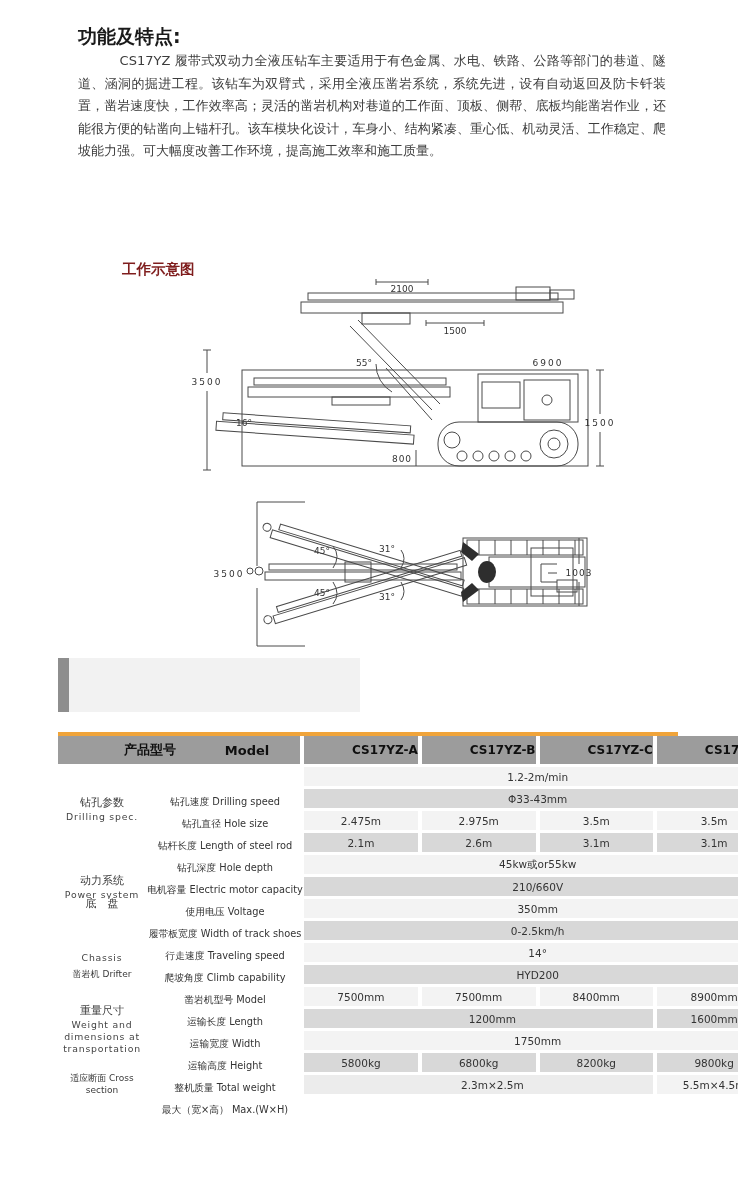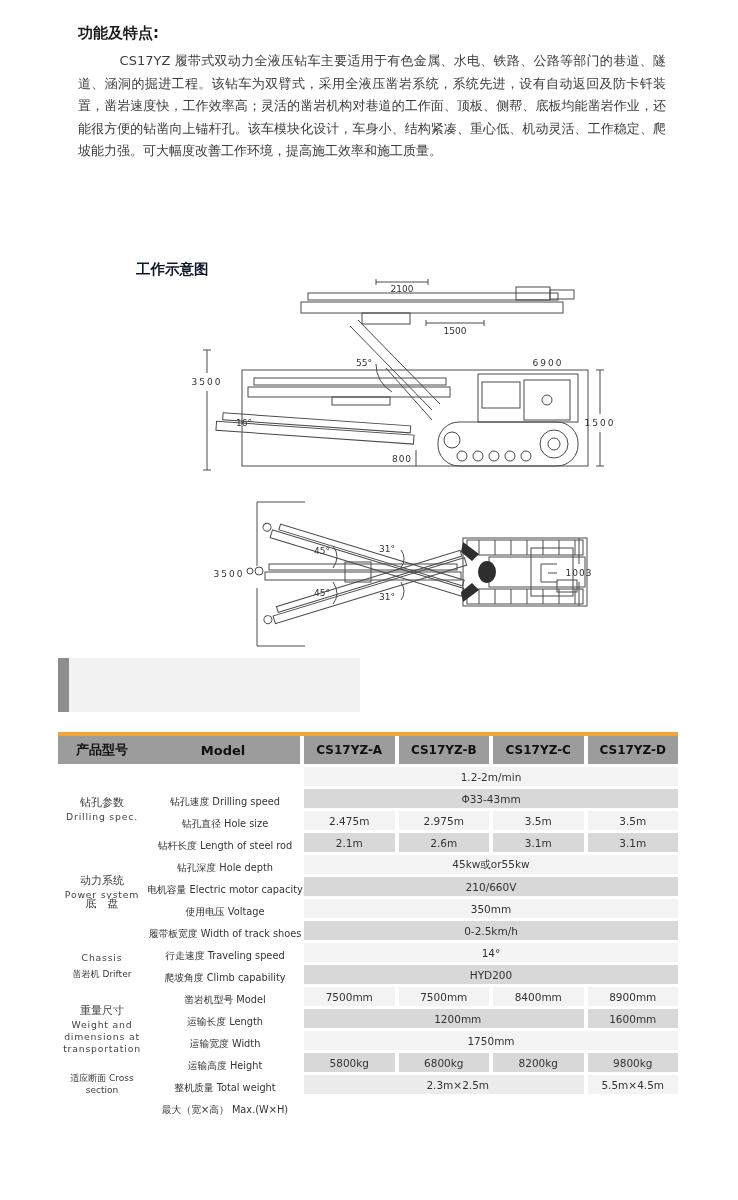--- a/index.html
+++ b/index.html
@@ -1,40 +1,40 @@
 <!DOCTYPE html>
 <html><head>
 <meta charset="utf-8">
 <style>
   html,body{margin:0;padding:0;background:#ffffff;}
   body{font-family:"DejaVu Sans","Liberation Sans",sans-serif;color:#333;}
   .page{position:relative;width:738px;height:1200px;background:#fff;overflow:hidden;}
 
   
-  .feat-title{position:absolute;left:78px;top:24px;font-size:15px;font-weight:bold;color:#1a1a1a;}
+  .feat-title{position:absolute;left:78px;top:24px;font-size:19px;font-weight:bold;color:#1a1a1a;}
   .feat-body{position:absolute;left:78px;top:50px;width:588px;font-size:13px;line-height:22.6px;
              text-align:justify;text-indent:3.2em;color:#3c3c3c;}
 
   
-  .diag-title{position:absolute;left:136px;top:260px;font-size:14.5px;font-weight:bold;color:#0f172a;}
+  .diag-title{position:absolute;left:122px;top:260px;font-size:14.5px;font-weight:bold;color:#7f1d1d;}
   .svgbox{position:absolute;}
   svg text{font-family:"DejaVu Sans",sans-serif;}
 
   
   .banner{position:absolute;left:58px;top:658px;width:302px;height:54px;background:#F2F2F2;display:flex;align-items:center;}
   .banner-bar{width:11px;height:54px;background:#8E8E8E;flex:0 0 auto;}
   .banner-text{margin-left:12px;font-size:15px;color:#1f1f1f;letter-spacing:0.5px;}
 
   
   .spec{position:absolute;left:58px;top:732px;width:620px;}
   .band{height:4px;background:#F0A43A;}
   .grid{display:grid;grid-template-columns:88px 150px 1fr 1fr 1fr 1fr;
         grid-template-rows:28px;grid-auto-rows:19px;column-gap:4px;row-gap:3px;background:#fff;}
   .c{display:flex;align-items:center;justify-content:center;font-size:10.5px;color:#333;white-space:nowrap;}
-  .hd{background:#9C9C9C;color:#0f0f0f;font-weight:bold;font-size:12px;}
+  .hd{background:#9C9C9C;color:#0f0f0f;font-weight:bold;font-size:12px;padding-left:48px;}
   .hd2{grid-column:1 / 3;display:flex;}
   .hd2 .zh{width:88px;display:flex;align-items:center;justify-content:center;font-size:13px;}
   .hd2 .en{flex:1;display:flex;align-items:center;justify-content:center;font-size:13px;}
   .lt{background:#F3F3F3;}
   .gy{background:#D8D8D8;}
   .md{background:#ECECEC;}
   .lbl{font-size:9.8px;margin-top:35px;}
   .s4{grid-column:span 4;}
   .s3{grid-column:span 3;padding-left:28px;}
   .grp{background:#fff;display:flex;flex-direction:column;align-items:center;justify-content:center;

